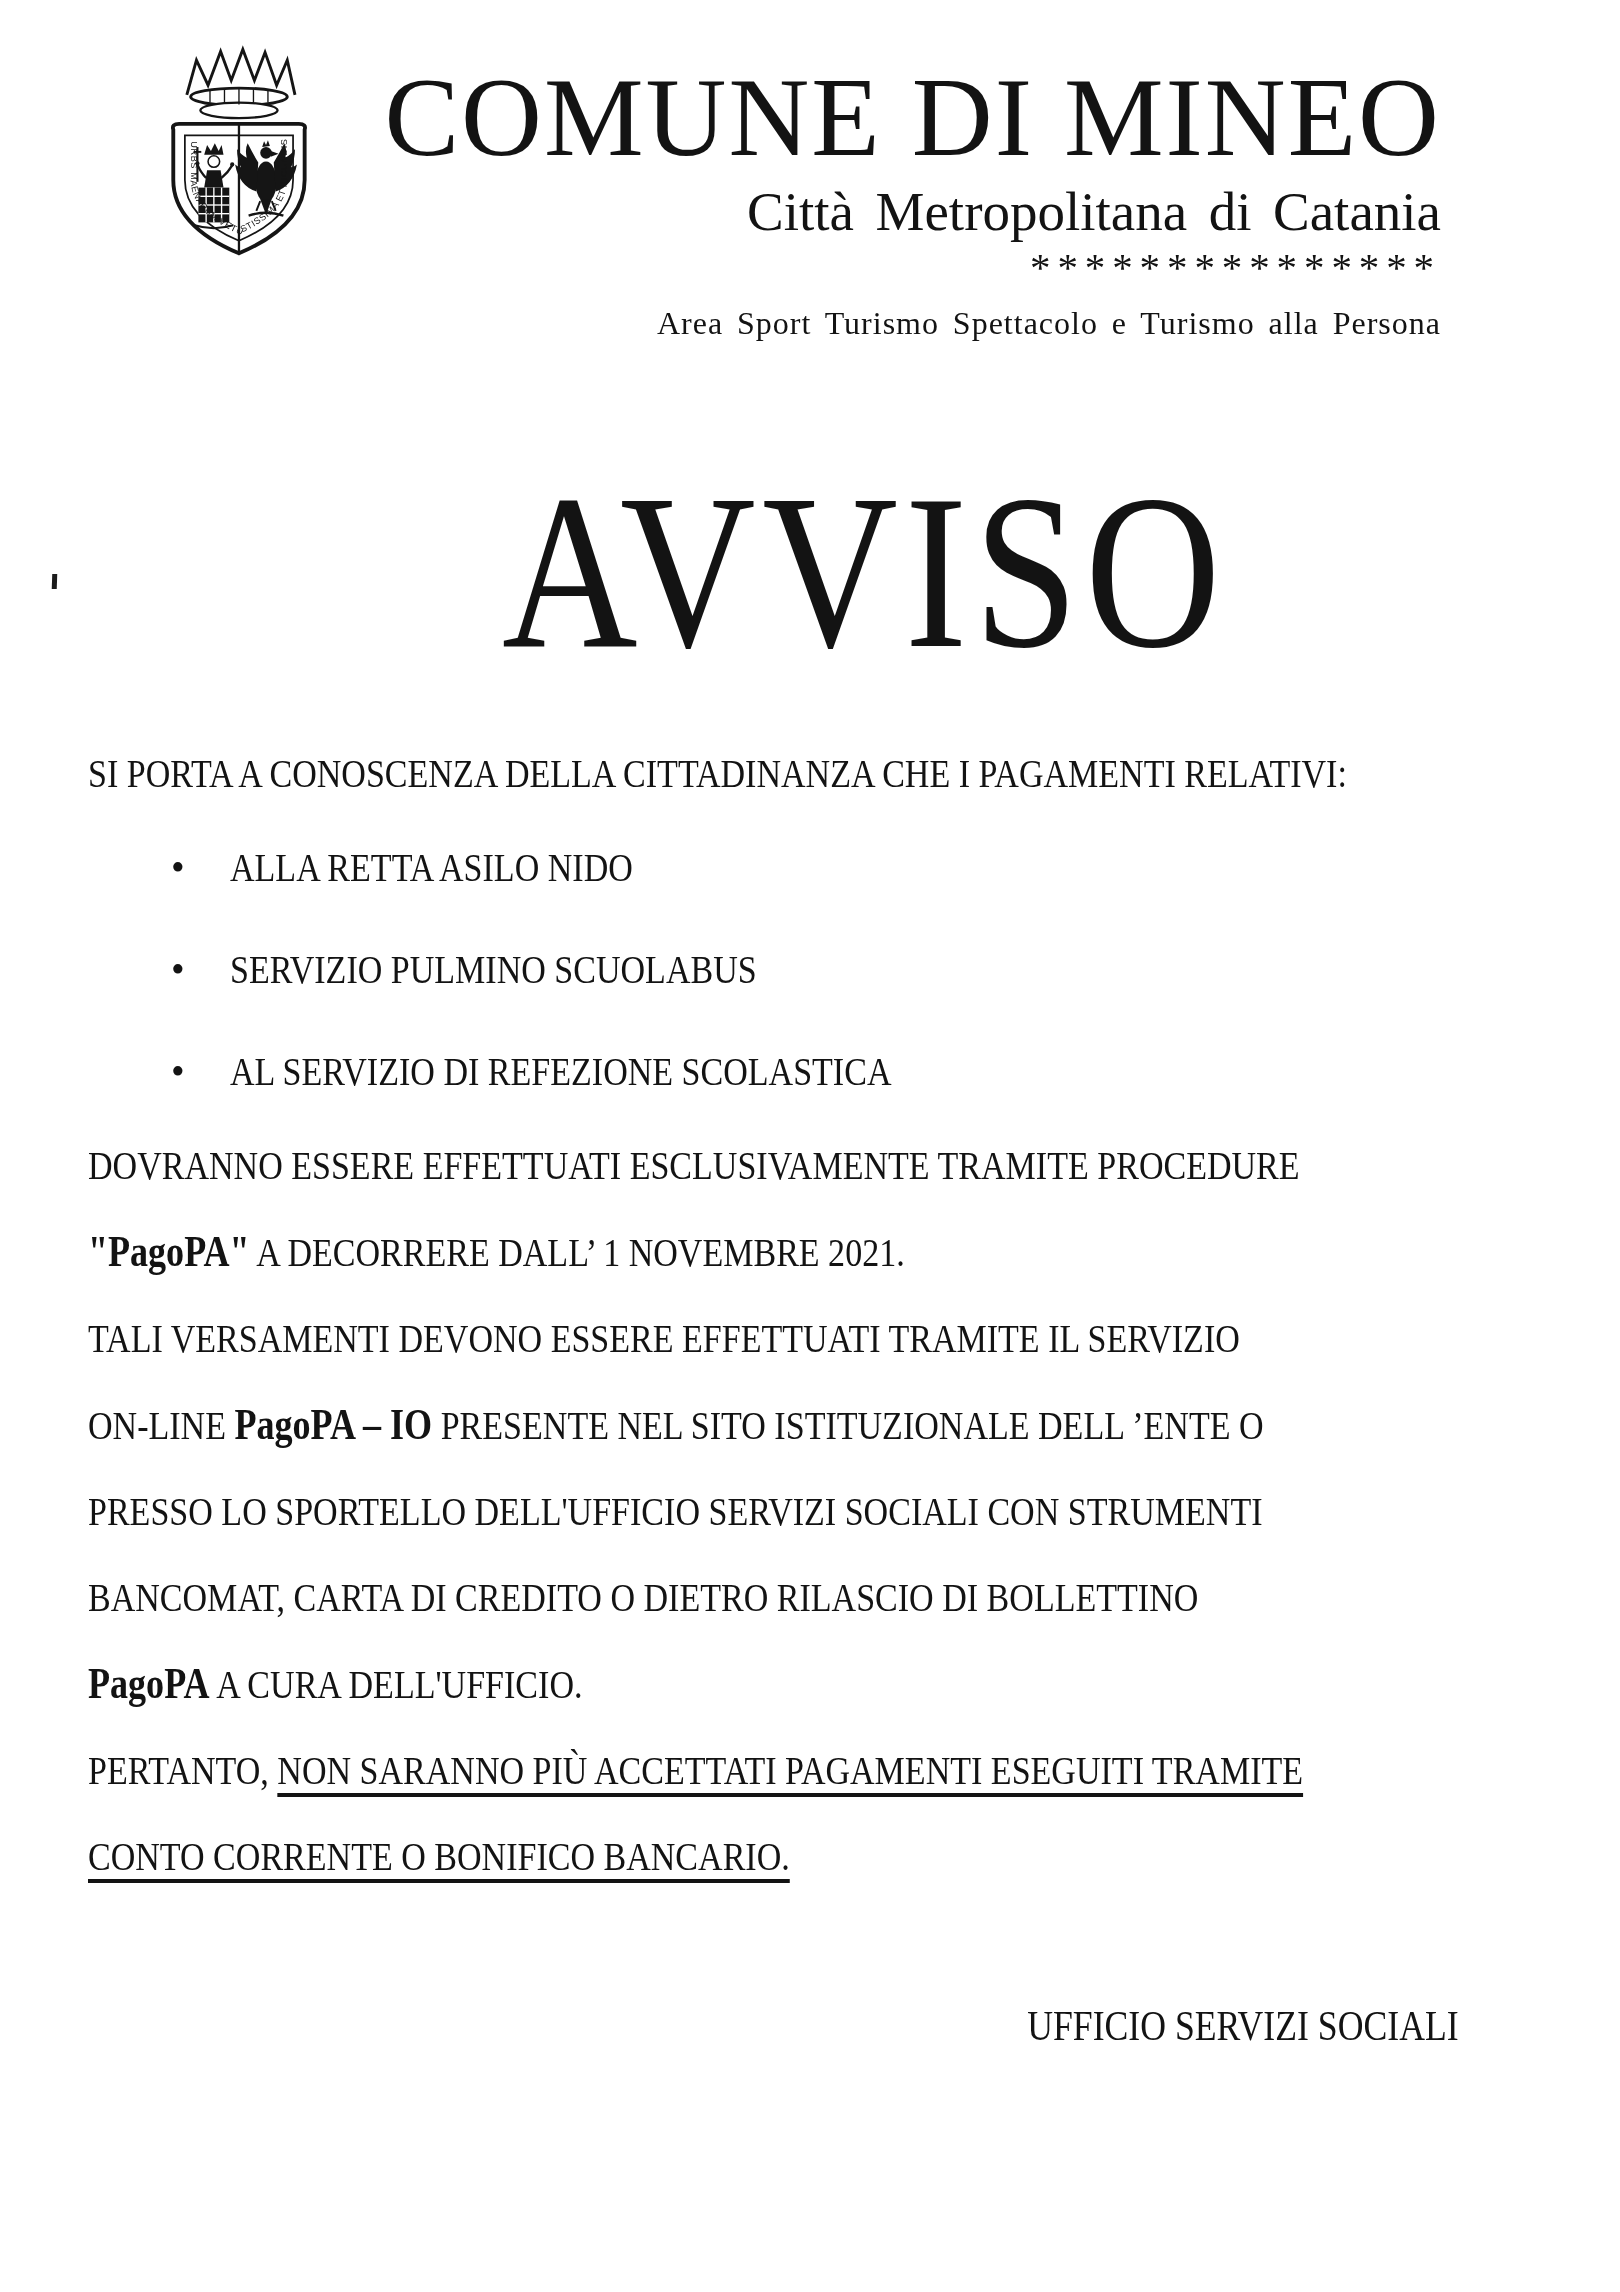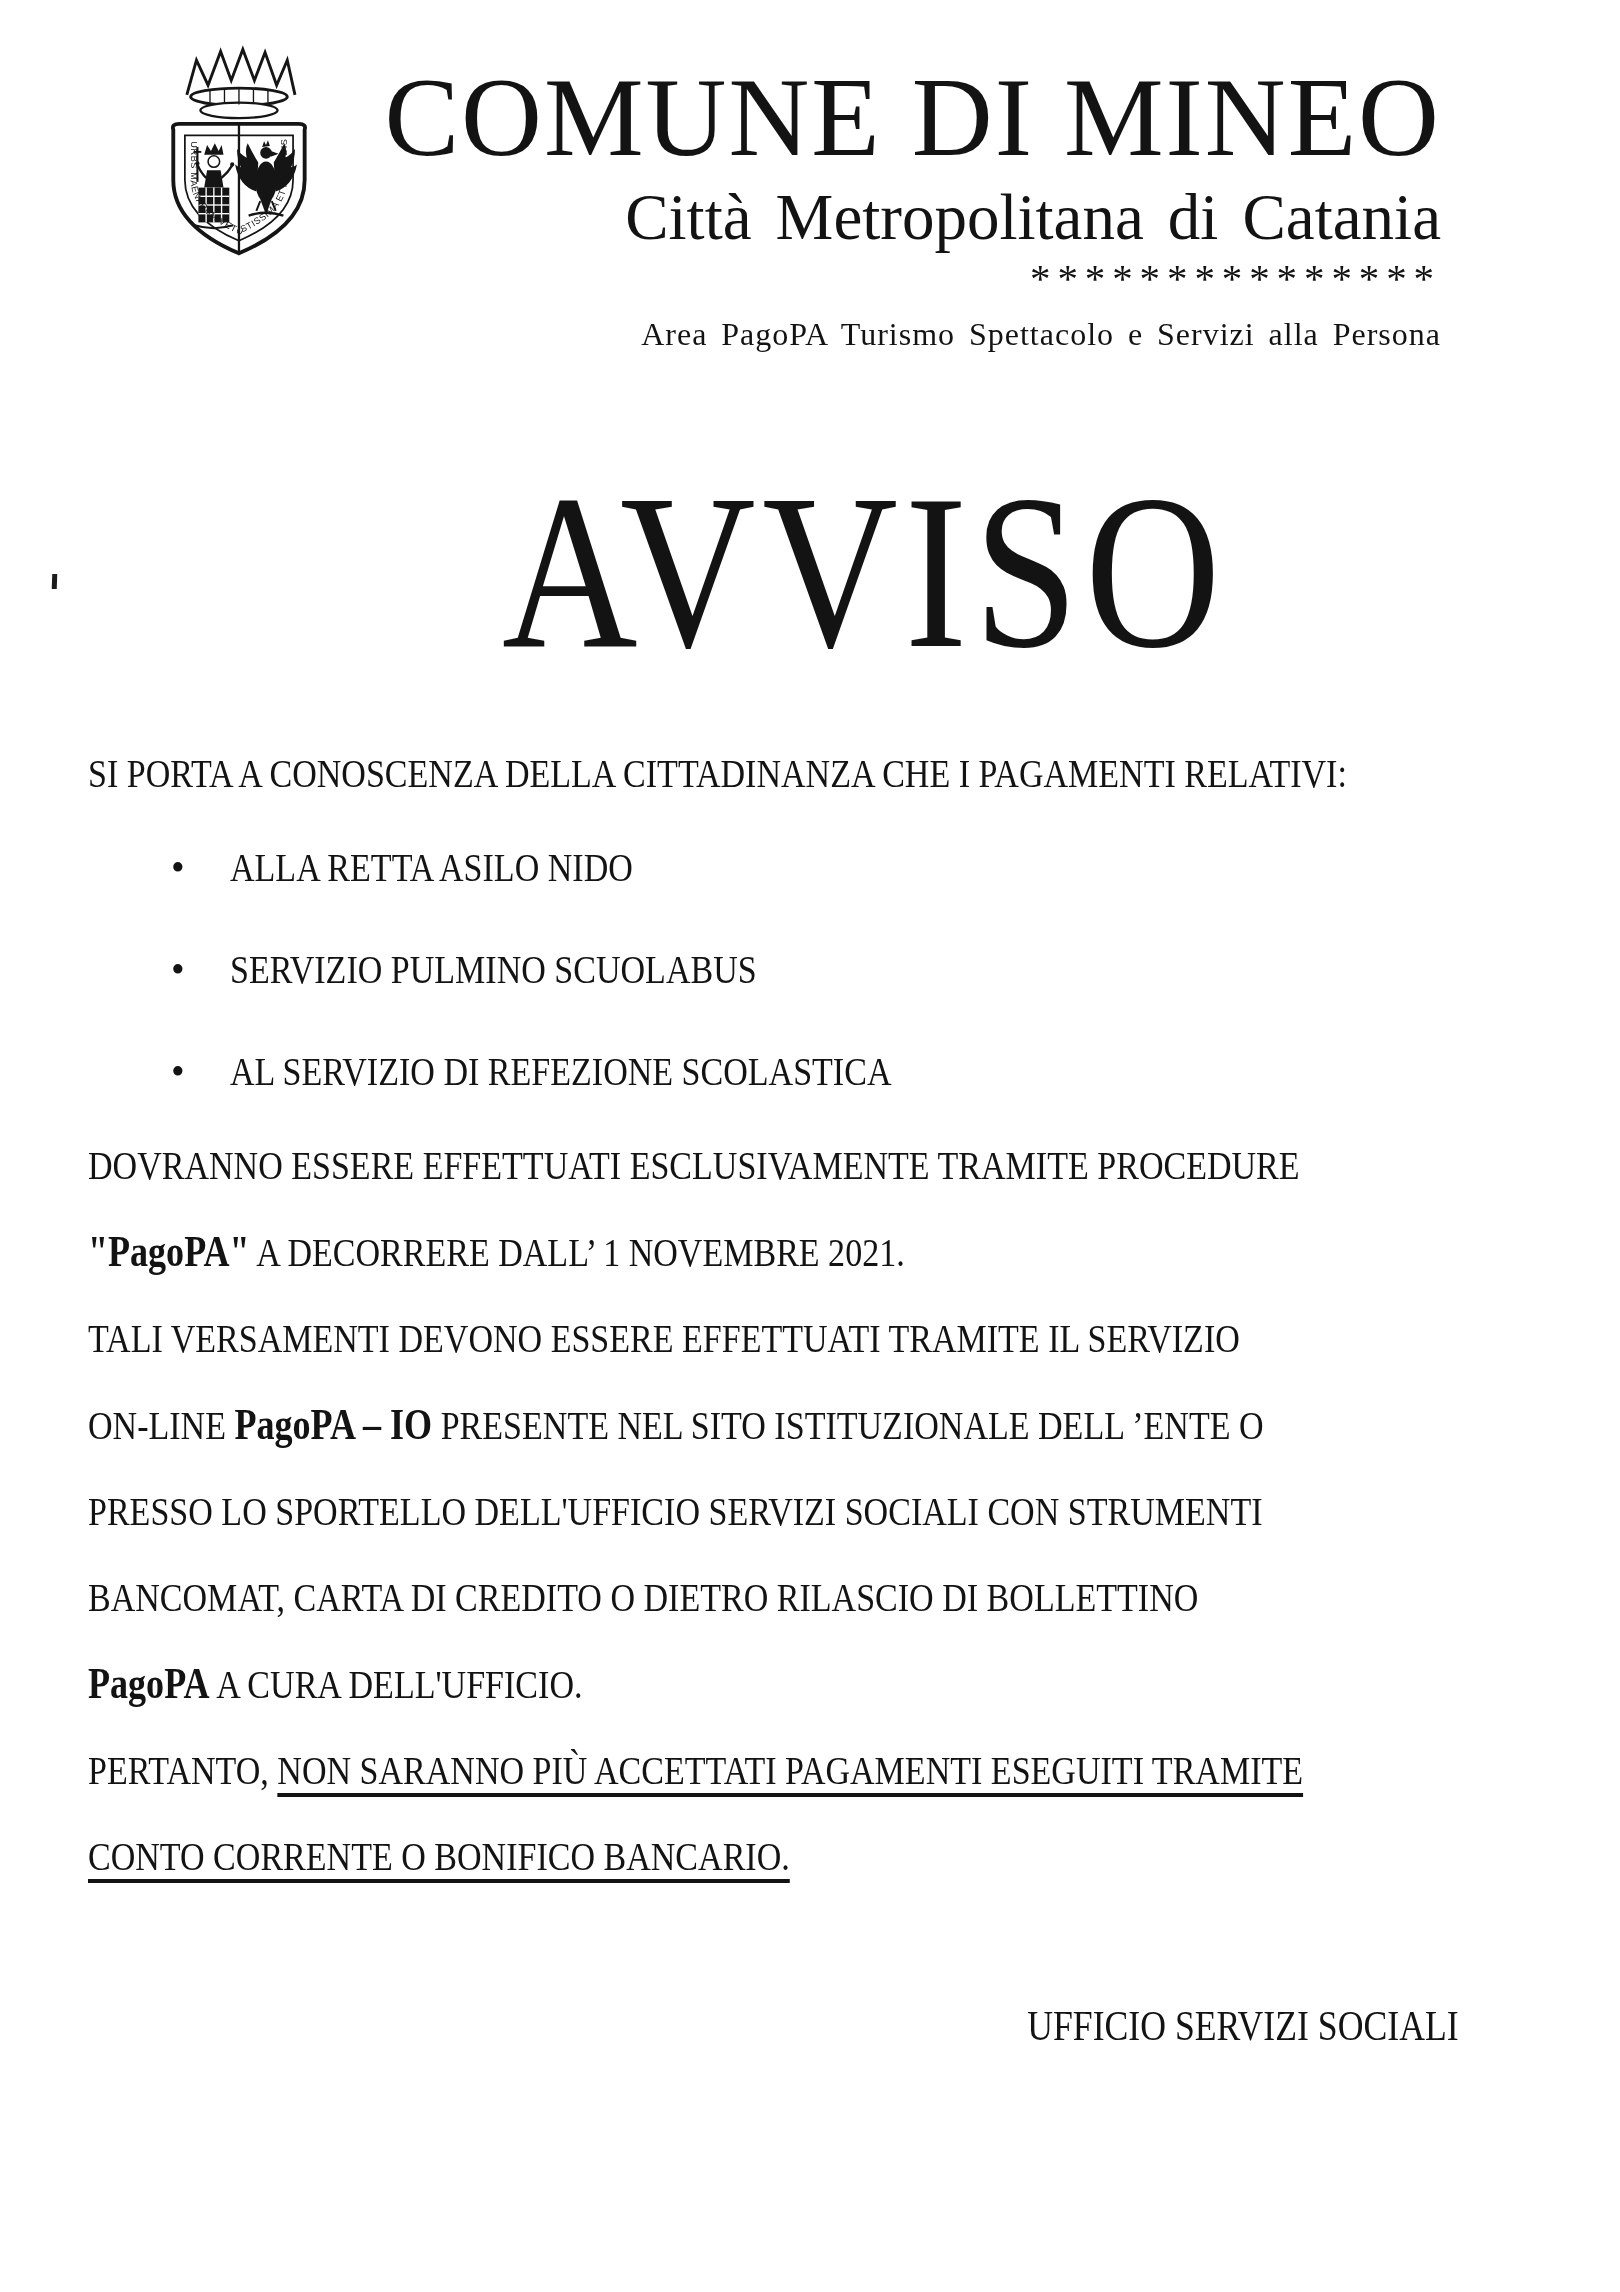--- a/index.html
+++ b/index.html
@@ -4,21 +4,21 @@
 <style>
   html,body{margin:0;padding:0;background:#e8e8e8;}
   .page{
     position:relative;width:1620px;height:2293px;background:#ffffff;
     color:#131313;font-family:"Liberation Serif",serif;overflow:hidden;margin:0 auto;
   }
   
   .crest{position:absolute;left:135px;top:35px;width:206px;height:227px;}
   .header-text{position:absolute;left:333px;top:59px;width:1108px;text-align:right;}
   .muni{margin:0;font-size:112px;line-height:1.05;font-weight:400;letter-spacing:2px;white-space:nowrap;}
-  .subtitle{margin:5.9px 0 0;font-size:65px;line-height:1.1;word-spacing:7.8px;white-space:nowrap;}
+  .subtitle{margin:5.9px 0 0;font-size:55px;line-height:1.1;word-spacing:7.8px;white-space:nowrap;}
   .stars{margin:3.9px 0 0;font-size:41px;line-height:1;letter-spacing:6.9px;white-space:nowrap;}
   .department{margin:15.7px 0 0;font-size:32px;line-height:1.2;letter-spacing:1px;word-spacing:4.9px;white-space:nowrap;}
   
   .main-title{position:absolute;top:461px;left:0;width:1620px;text-align:center;margin:0;font-weight:400;}
   .main-title .tt{
     display:inline-block;font-size:221px;line-height:1;letter-spacing:7.8px;white-space:nowrap;
     transform:translateX(55px) scaleX(0.85);transform-origin:50% 50%;
   }
   
   .stray-mark{position:absolute;left:52px;top:574px;width:4.9px;height:14.7px;background:#1c1c1c;transform:rotate(2deg);}
@@ -92,21 +92,21 @@
     <path id="mottoPath" d="M56,108 L56,150 Q56,184 106,206 Q156,184 156,150 L156,108" fill="none" stroke="none"></path>
     <text font-size="9.5" letter-spacing="0.6" fill="#151515" font-family="Liberation Sans, sans-serif">
       <textPath href="#mottoPath" startOffset="2">URBS MAENARUM VETUSTISSIMA ET IUCUNDISSIMA</textPath>
     </text>
   </svg>
 
   <div class="header-text">
     <h1 class="muni">COMUNE DI MINEO</h1>
     <div class="subtitle">Città Metropolitana di Catania</div>
     <div class="stars">***************</div>
-    <div class="department">Area PagoPA Turismo Spettacolo e Servizi alla Persona</div>
+    <div class="department">Area Sport Turismo Spettacolo e Turismo alla Persona</div>
   </div>
 
   <h2 class="main-title"><span class="tt">AVVISO</span></h2>
 
   <div class="stray-mark"></div>
 
   <div class="content">
     <p class="body-line"><span class="cond">SI PORTA A CONOSCENZA DELLA CITTADINANZA CHE I PAGAMENTI RELATIVI:</span></p>
     <div class="bullet-list">
         <div class="bullet-row"><span class="bullet-dot">•</span><span class="cond">ALLA RETTA ASILO NIDO</span></div>

